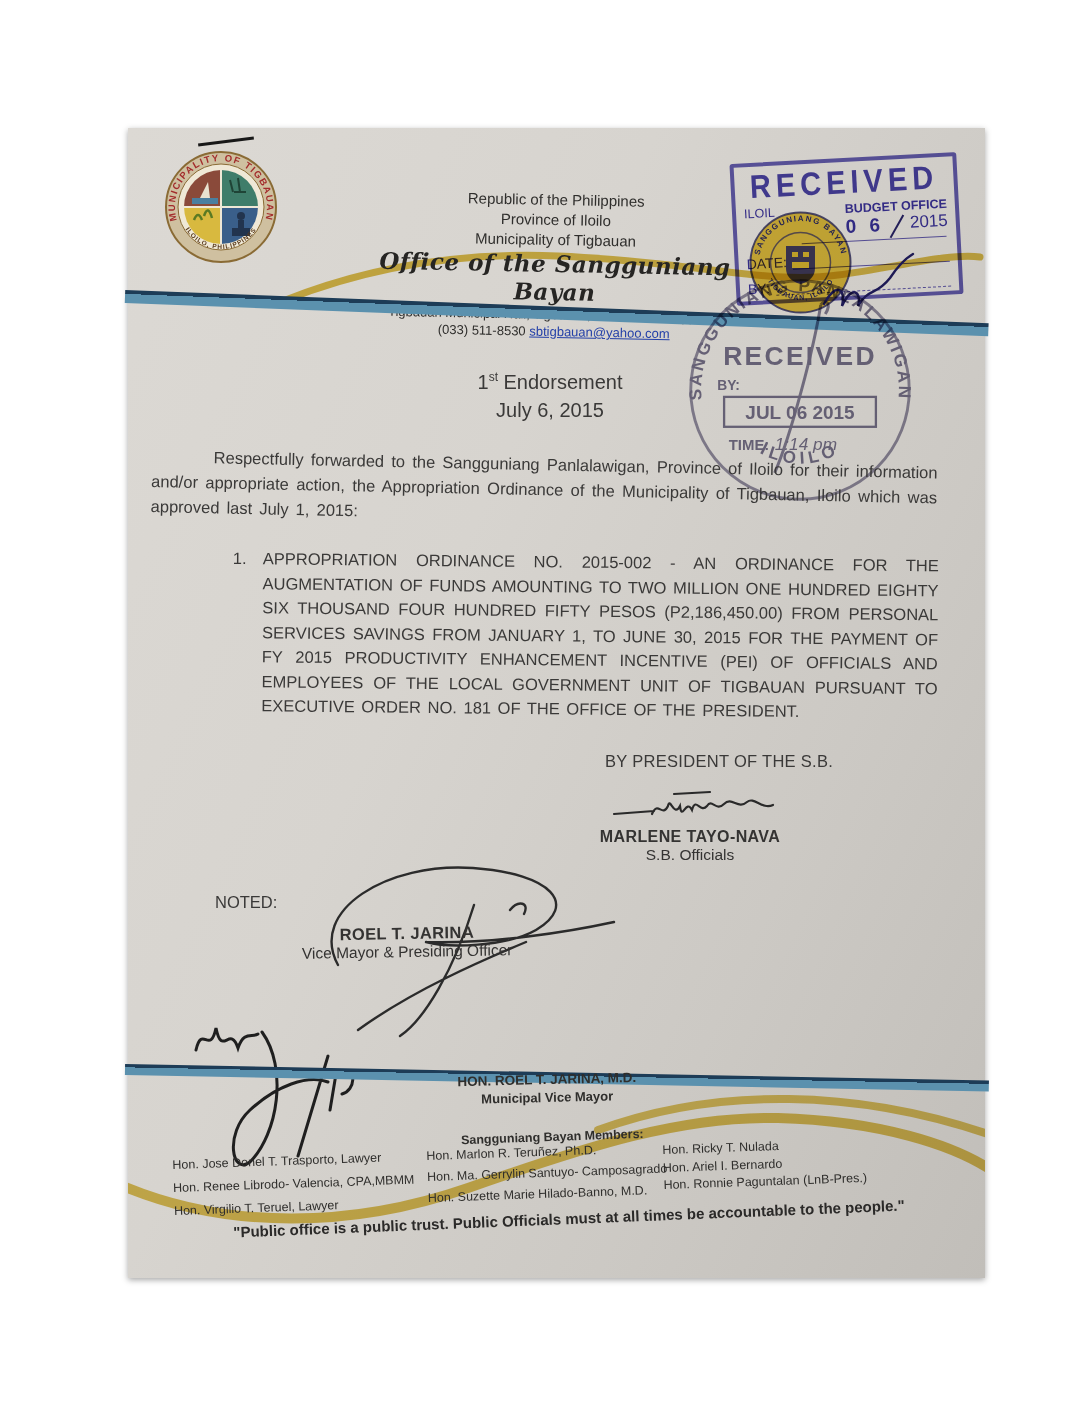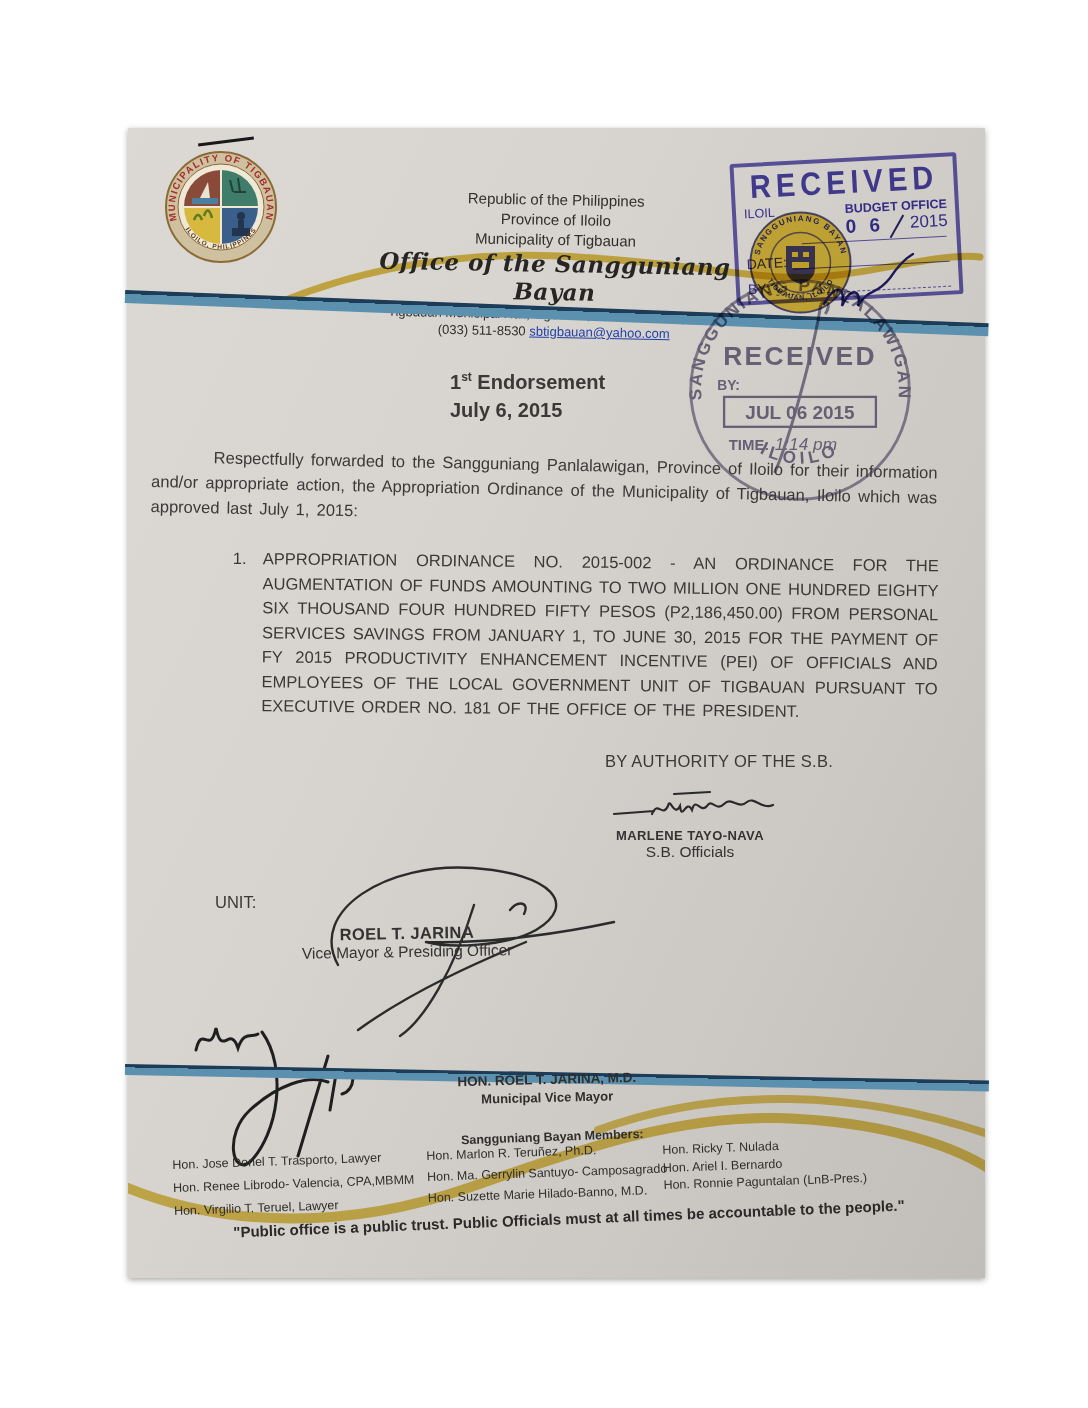--- a/index.html
+++ b/index.html
@@ -35,31 +35,31 @@
   .rstamp .fill{flex:1;border-bottom:1.6px solid rgba(62,53,168,.8);height:12px;}
   .rstamp .fill.dash{border-bottom-style:dashed;}
 
   .divider{position:absolute;left:-3px;width:864px;
            background:linear-gradient(180deg,#1d3c57 0%,#1d3c57 30%,#5b91ae 30%,#5b91ae 100%);
            transform-origin:left center;}
   .divider.top{top:162px;height:13px;transform:rotate(2.2deg);}
   .divider.bot{top:936px;height:11px;transform:rotate(1.1deg);}
 
   
-  .title-block{position:absolute;left:322px;top:235px;width:200px;color:#3a3938;font-size:20px;line-height:28px;font-weight:bold;}
+  .title-block{position:absolute;left:322px;top:235px;width:200px;text-align:center;color:#3a3938;font-size:20px;line-height:28px;}
   .para{position:absolute;left:24px;top:316px;width:786px;font-size:16.5px;line-height:25px;color:#3a3938;
         text-align:justify;word-spacing:2.5px;transform:rotate(1.2deg);transform-origin:top left;text-indent:62px;}
   .item{position:absolute;left:105px;top:418px;width:706px;display:flex;color:#3a3938;
         transform:rotate(0.6deg);transform-origin:top left;}
   .item .no{width:30px;font-size:16.5px;line-height:24.5px;flex:none;}
   .item .txt{font-size:16.5px;line-height:24.5px;text-align:justify;word-spacing:2px;}
 
   .authority{position:absolute;left:477px;top:624px;font-size:16.5px;color:#3a3938;letter-spacing:.3px;}
   .sig-name{position:absolute;text-align:center;color:#343332;}
-  .sig-name .nm{font-weight:bold;font-size:13px;letter-spacing:.4px;}
+  .sig-name .nm{font-weight:bold;font-size:16px;letter-spacing:.4px;}
   .sig-name .ti{font-size:15.5px;}
   .noted{position:absolute;left:87px;top:765px;font-size:16.5px;color:#3a3938;}
 
   
   .fvm{position:absolute;left:299px;top:944px;width:240px;text-align:center;color:#2f2e2c;transform:rotate(-1.4deg);}
   .fvm .nm{font-size:13.5px;font-weight:bold;}
   .fvm .ti{font-size:13px;font-weight:bold;margin-top:3px;}
   .members-heading{position:absolute;left:333px;top:1002px;font-size:12.5px;font-weight:bold;color:#2f2e2c;transform:rotate(-2deg);}
   .mcol{position:absolute;font-size:12.5px;color:#2f2e2c;transform:rotate(-2deg);transform-origin:top left;}
   .mcol div{white-space:nowrap;}
@@ -196,30 +196,30 @@
       <div>July 6, 2015</div>
     </div>
 
     <div class="para">Respectfully forwarded to the Sangguniang Panlalawigan, Province of Iloilo for their information  and/or appropriate action, the Appropriation Ordinance of the Municipality of Tigbauan, Iloilo which was approved last July 1, 2015:</div>
 
     <div class="item">
       <div class="no">1.</div>
       <div class="txt">APPROPRIATION  ORDINANCE NO. 2015-002 -  AN ORDINANCE  FOR THE AUGMENTATION OF FUNDS AMOUNTING TO TWO MILLION ONE HUNDRED EIGHTY SIX THOUSAND FOUR HUNDRED FIFTY PESOS  (P2,186,450.00) FROM PERSONAL SERVICES SAVINGS FROM JANUARY 1, TO JUNE 30, 2015 FOR THE PAYMENT OF FY 2015 PRODUCTIVITY ENHANCEMENT INCENTIVE (PEI) OF OFFICIALS AND EMPLOYEES OF THE LOCAL GOVERNMENT UNIT OF TIGBAUAN PURSUANT TO EXECUTIVE ORDER NO. 181 OF THE OFFICE OF THE PRESIDENT.</div>
     </div>
 
-    <div class="authority">BY AUTHORITY OF THE S.B.</div>
+    <div class="authority">BY PRESIDENT OF THE S.B.</div>
     <svg class="abs" style="left:482px;top:656px;" width="170" height="50" viewBox="0 0 170 50">
       <path d="M4,30 L44,27 M42,30 C48,16 52,34 58,22 C60,12 64,34 70,22 C72,38 76,14 82,26 C86,12 90,30 97,22 C102,14 106,28 114,20 C122,12 128,26 137,18 C144,12 152,26 163,21 M64,10 L100,8" fill="none" stroke="#2a2a2a" stroke-width="2.2" stroke-linecap="round"></path>
     </svg>
     <div class="sig-name" style="left:452px;top:700px;width:220px;">
       <div class="nm">MARLENE TAYO-NAVA</div>
       <div class="ti">S.B. Officials</div>
     </div>
 
-    <div class="noted">UNIT:</div>
+    <div class="noted">NOTED:</div>
     <svg class="abs" style="left:150px;top:722px;" width="340" height="190" viewBox="0 0 340 190">
       <path d="M60,115 C30,60 110,12 195,18 C275,24 300,55 258,80 C228,97 170,98 148,92 M148,92 C215,94 290,82 336,72 M196,55 C176,120 146,170 122,186 M80,180 C135,140 205,110 248,92 M232,60 C240,50 252,52 246,64" fill="none" stroke="#2b2b2b" stroke-width="2.4" stroke-linecap="round"></path>
     </svg>
     <div class="sig-name" style="left:164px;top:796px;width:230px;transform:rotate(-1deg);">
       <div class="nm" style="font-size:16.5px">ROEL T. JARINA</div>
       <div class="ti">Vice Mayor &amp; Presiding Officer</div>
     </div>
 
     <svg class="abs swoosh" style="left:0;top:940px;" width="857" height="190" viewBox="0 0 857 190">
       <path d="M -5,118 C 100,162 225,160 340,120 C 465,76 555,48 650,50 C 755,53 825,78 860,100" fill="none" stroke="#dcba3a" stroke-width="10" stroke-linecap="round" opacity=".85"></path>

